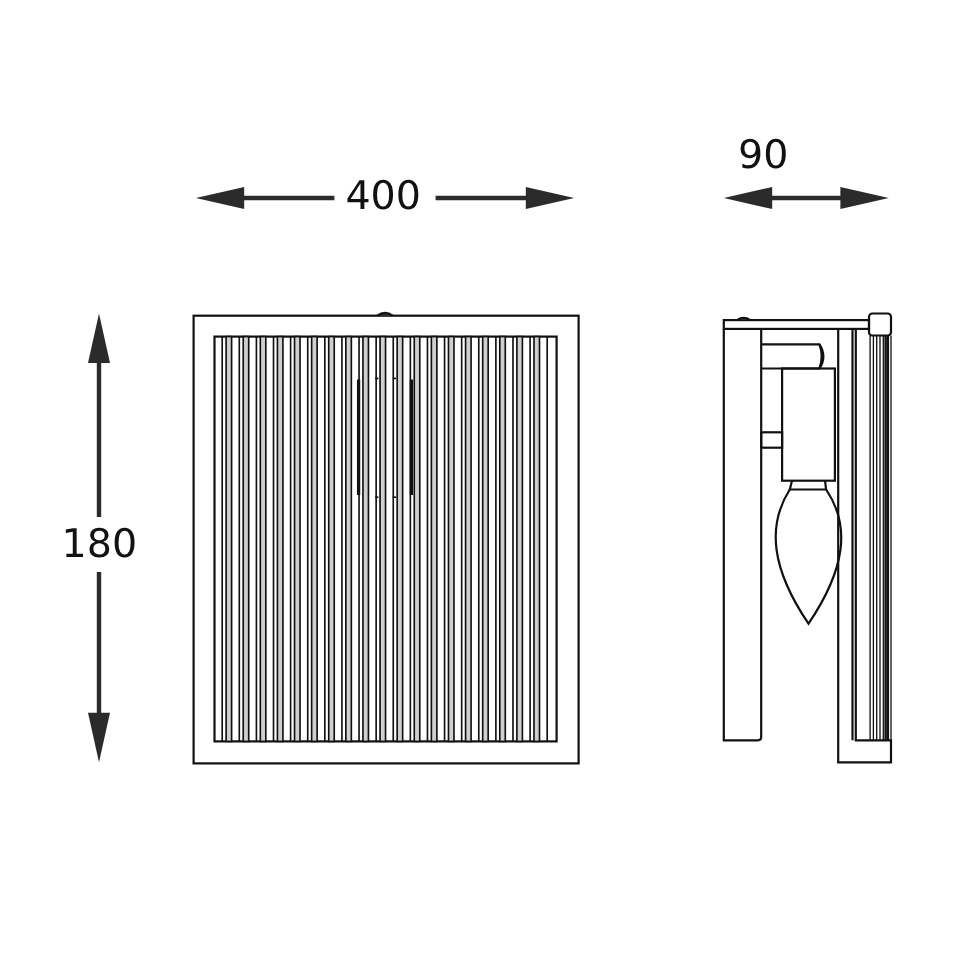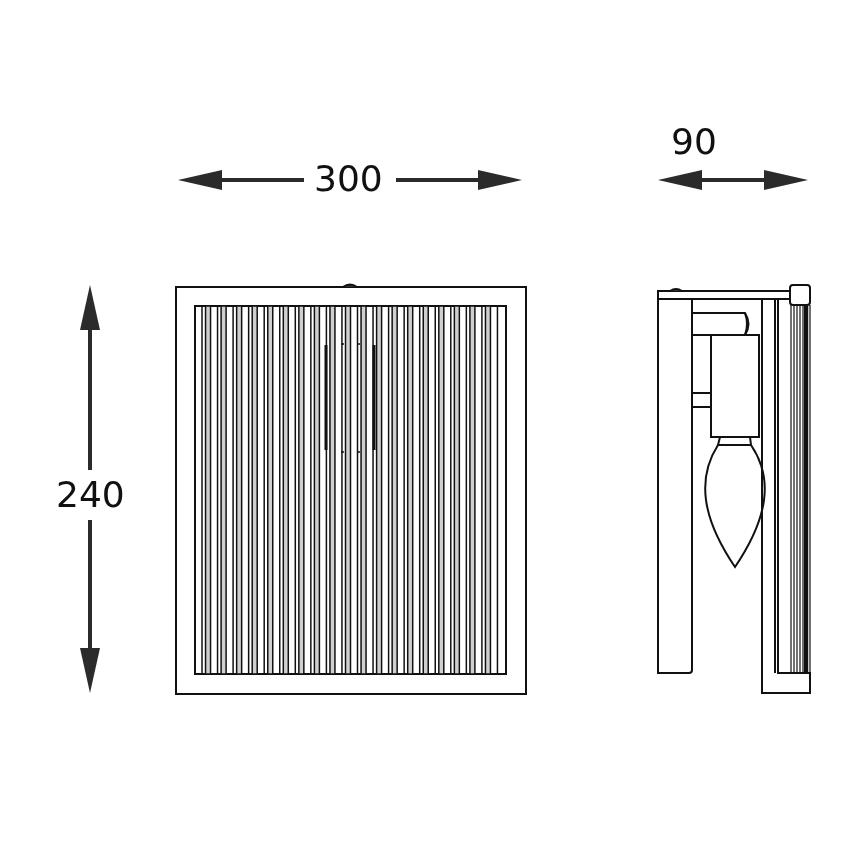--- a/index.html
+++ b/index.html
@@ -121,15 +121,15 @@
       <line x1="797" y1="305" x2="797" y2="673"></line>
       <line x1="800" y1="305" x2="800" y2="673"></line>
       <line x1="803" y1="305" x2="803" y2="673"></line>
       <line x1="805" y1="305" x2="805" y2="673" stroke-width="2"></line>
       <line x1="807" y1="305" x2="807" y2="673" stroke-width="2.5"></line>
       <line x1="810" y1="305" x2="810" y2="673"></line>
     </g>
   </g>
 </svg>
 
-<div class="dim-label" style="left:314px; top:161px;">300</div>
+<div class="dim-label" style="left:314px; top:161px;">400</div>
 <div class="dim-label" style="left:671px; top:124px;">90</div>
-<div class="dim-label" style="left:56px; top:477px;">240</div>
+<div class="dim-label" style="left:56px; top:477px;">180</div>
 
 </body></html>

